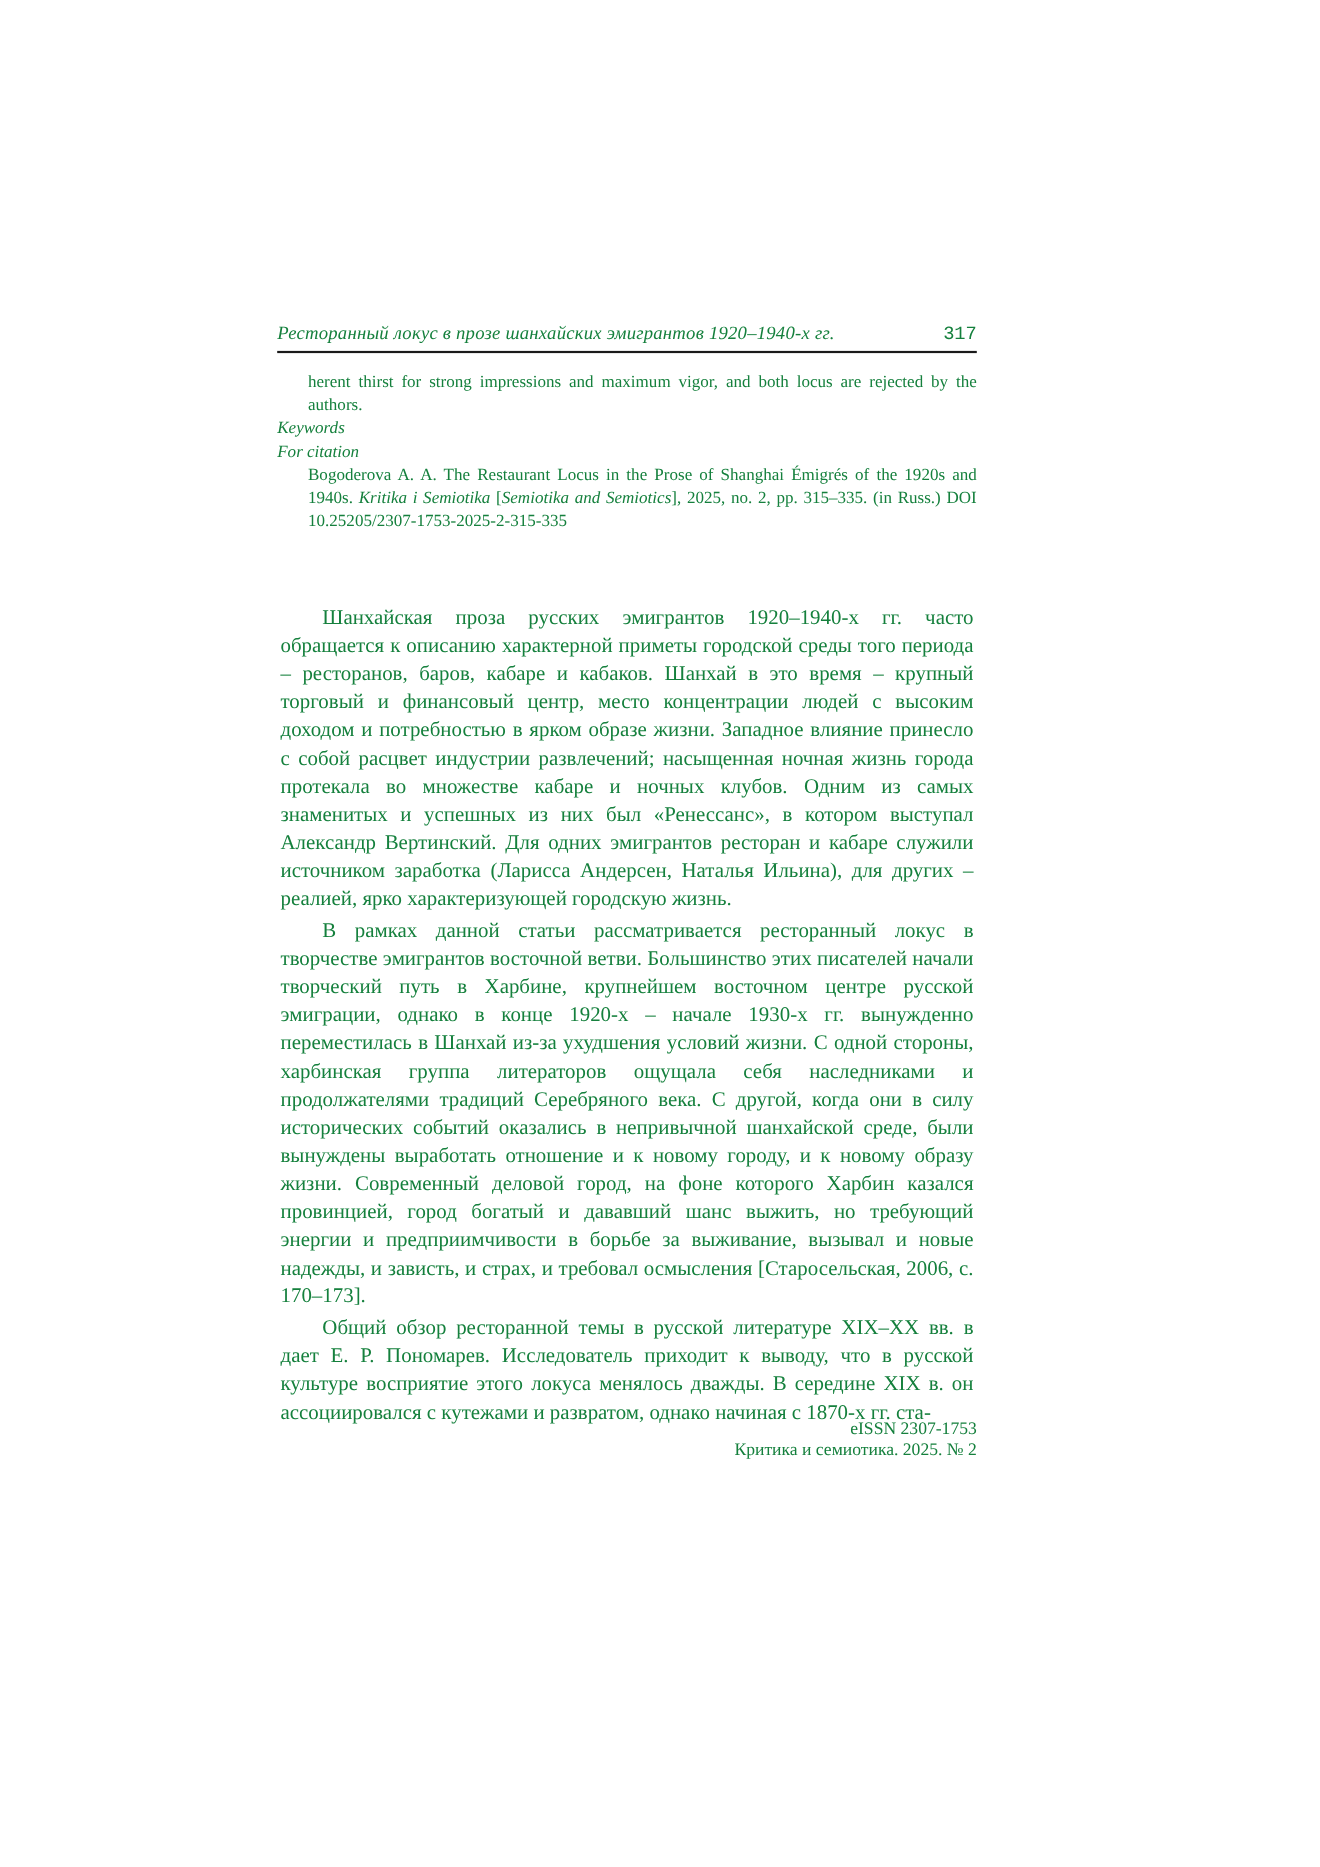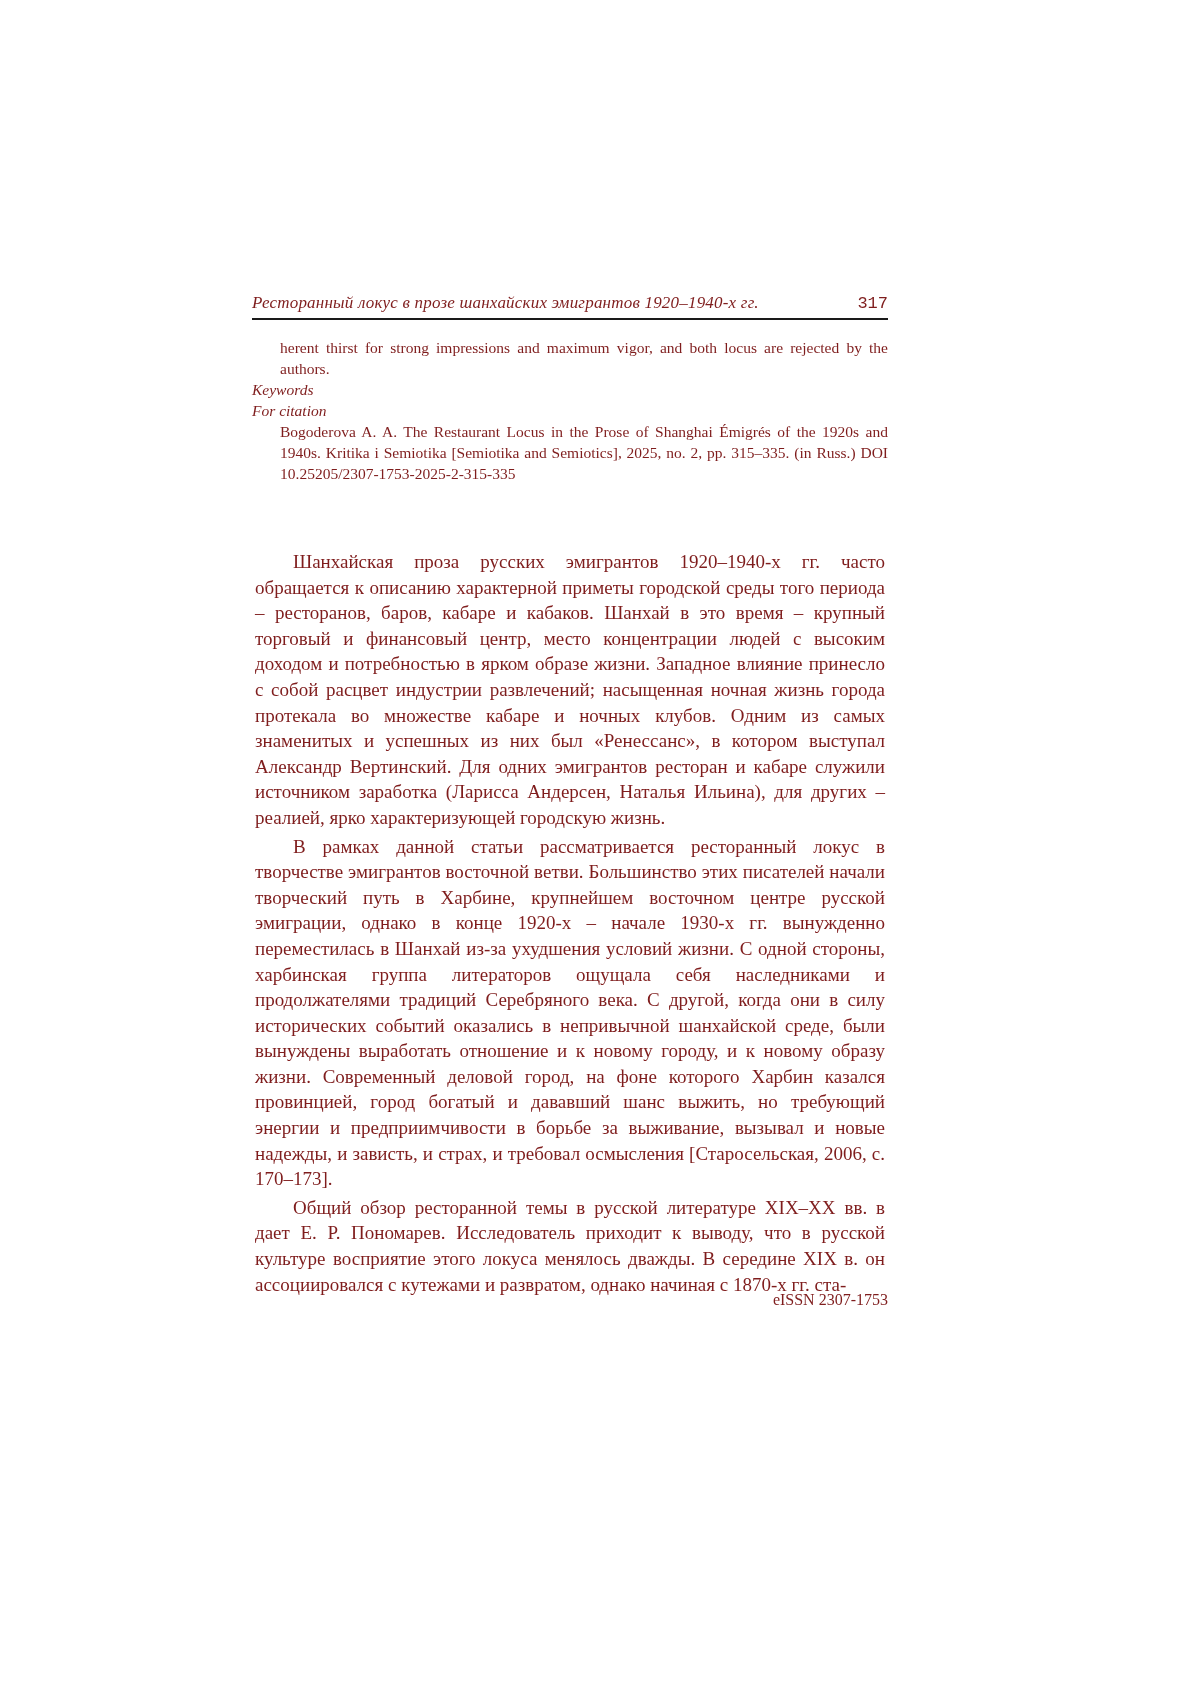--- a/index.html
+++ b/index.html
@@ -1,20 +1,20 @@
 <!DOCTYPE html>
 <html><head>
 <meta charset="utf-8">
 <style>
   html, body { margin:0; padding:0; background:#ffffff; }
   .page {
     position:relative;
     width:1200px; height:1697px;
     background:#ffffff;
-    color:#7f1d1d;
+    color:#15803d;
     font-family:"Liberation Serif", serif;
     overflow:hidden;
   }
   
   .running-header {
     position:absolute; left:252px; top:293px; width:636px;
     display:flex; justify-content:space-between; align-items:baseline;
     border-bottom:2px solid #1a1a1a;
     padding-bottom:5px;
     font-size:17px;
@@ -23,21 +23,21 @@
   .page-num { font-style:normal;font-family:Liberation Mono, monospace; }
 
   
   .front {
     position:absolute; left:252px; top:337px; width:636px;
     font-size:15.5px; line-height:21px;
   }
   .front p { margin:0; }
   .front .indent { margin-left:28px; text-align:justify; }
   .front .label { font-style:italic; }
-  .front .ital { }
+  .front .ital { font-style:italic; }
 
   
   .body-text {
     position:absolute; left:252px; top:546px; width:636px;
     font-size:19px; line-height:25.6px;
     text-align:justify;
   }
   .body-text p { margin:3px; text-indent:38px; }
 
   
@@ -66,15 +66,16 @@
   </div>
 
   <div class="body-text">
     <p>Шанхайская проза русских эмигрантов 1920–1940-х гг. часто обращается к описанию характерной приметы городской среды того периода – ресторанов, баров, кабаре и кабаков. Шанхай в это время – крупный торговый и финансовый центр, место концентрации людей с высоким доходом и потребностью в ярком образе жизни. Западное влияние принесло с собой расцвет индустрии развлечений; насыщенная ночная жизнь города протекала во множестве кабаре и ночных клубов. Одним из самых знаменитых и успешных из них был «Ренессанс», в котором выступал Александр Вертинский. Для одних эмигрантов ресторан и кабаре служили источником заработка (Ларисса Андерсен, Наталья Ильина), для других – реалией, ярко характеризующей городскую жизнь.</p>
     <p>В рамках данной статьи рассматривается ресторанный локус в творчестве эмигрантов восточной ветви. Большинство этих писателей начали творческий путь в Харбине, крупнейшем восточном центре русской эмиграции, однако в конце 1920-х – начале 1930-х гг. вынужденно переместилась в Шанхай из-за ухудшения условий жизни. С одной стороны, харбинская группа литераторов ощущала себя наследниками и продолжателями традиций Серебряного века. С другой, когда они в силу исторических событий оказались в непривычной шанхайской среде, были вынуждены выработать отношение и к новому городу, и к новому образу жизни. Современный деловой город, на фоне которого Харбин казался провинцией, город богатый и дававший шанс выжить, но требующий энергии и предприимчивости в борьбе за выживание, вызывал и новые надежды, и зависть, и страх, и требовал осмысления [Старосельская, 2006, с. 170–173].</p>
     <p>Общий обзор ресторанной темы в русской литературе XIX–XX вв. в дает Е. Р. Пономарев. Исследователь приходит к выводу, что в русской культуре восприятие этого локуса менялось дважды. В середине XIX в. он ассоциировался с кутежами и развратом, однако начиная с 1870-х гг. ста-</p>
   </div>
 
   <div class="footer">
     <div>eISSN 2307-1753</div>
+    <div>Критика и семиотика. 2025. № 2</div>
   </div>
 
 </div>
 
 </body></html>

